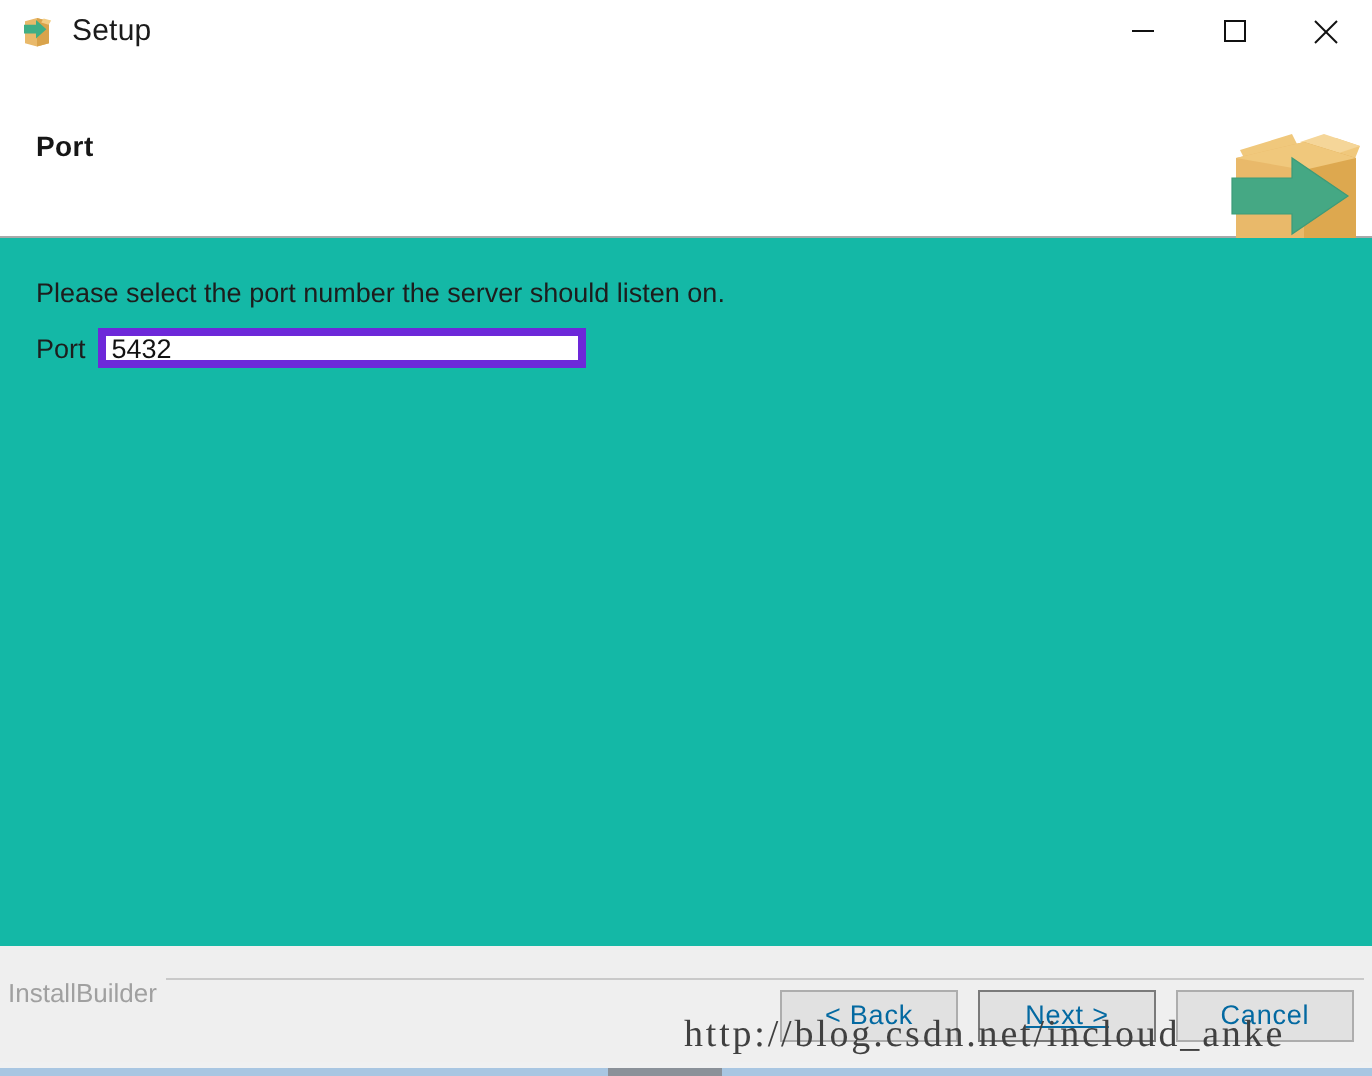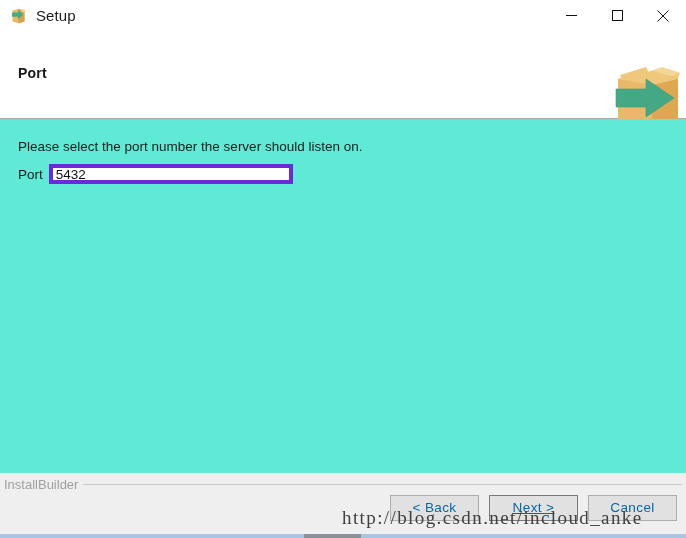--- a/index.html
+++ b/index.html
@@ -89,21 +89,21 @@
     position: absolute;
     right: 0px;
     top: 28px;
     width: 80px;
     height: 76px;
   }
 
   
   .body-area {
     flex: 1 1 auto;
-    background: #5eead4;
+    background: #14b8a6;
     position: relative;
   }
   .instruction {
     position: absolute;
     left: 18px;
     top: 20px;
     font-size: 13.5px;
     color: #1d1d1d;
     white-space: nowrap;
   }
@@ -136,23 +136,23 @@
   .footer {
     flex: 0 0 auto;
     height: 58px;
     background: #efefef;
     position: relative;
   }
   .footer-brand-row {
     position: absolute;
     left: 4px;
     right: 4px;
-    top: 4px;
-    display: flex;
-    align-items: center;
+    top: 16px;
+    display: flex;
+    align-items: flex-start;
   }
   .footer-brand {
     font-size: 13px;
     color: #a0a0a0;
     white-space: nowrap;
     padding-right: 5px;
   }
   .footer-rule {
     flex: 1 1 auto;
     height: 1px;

